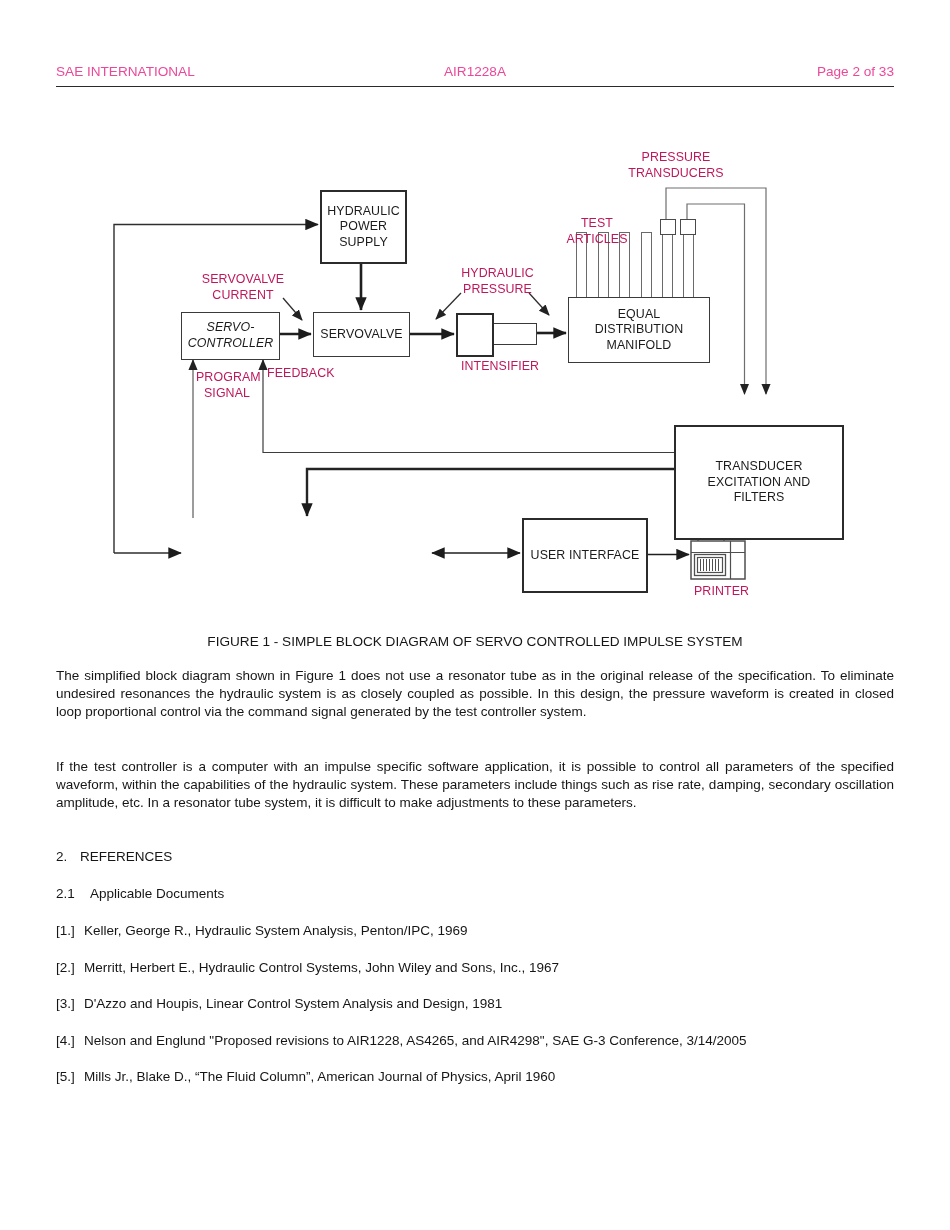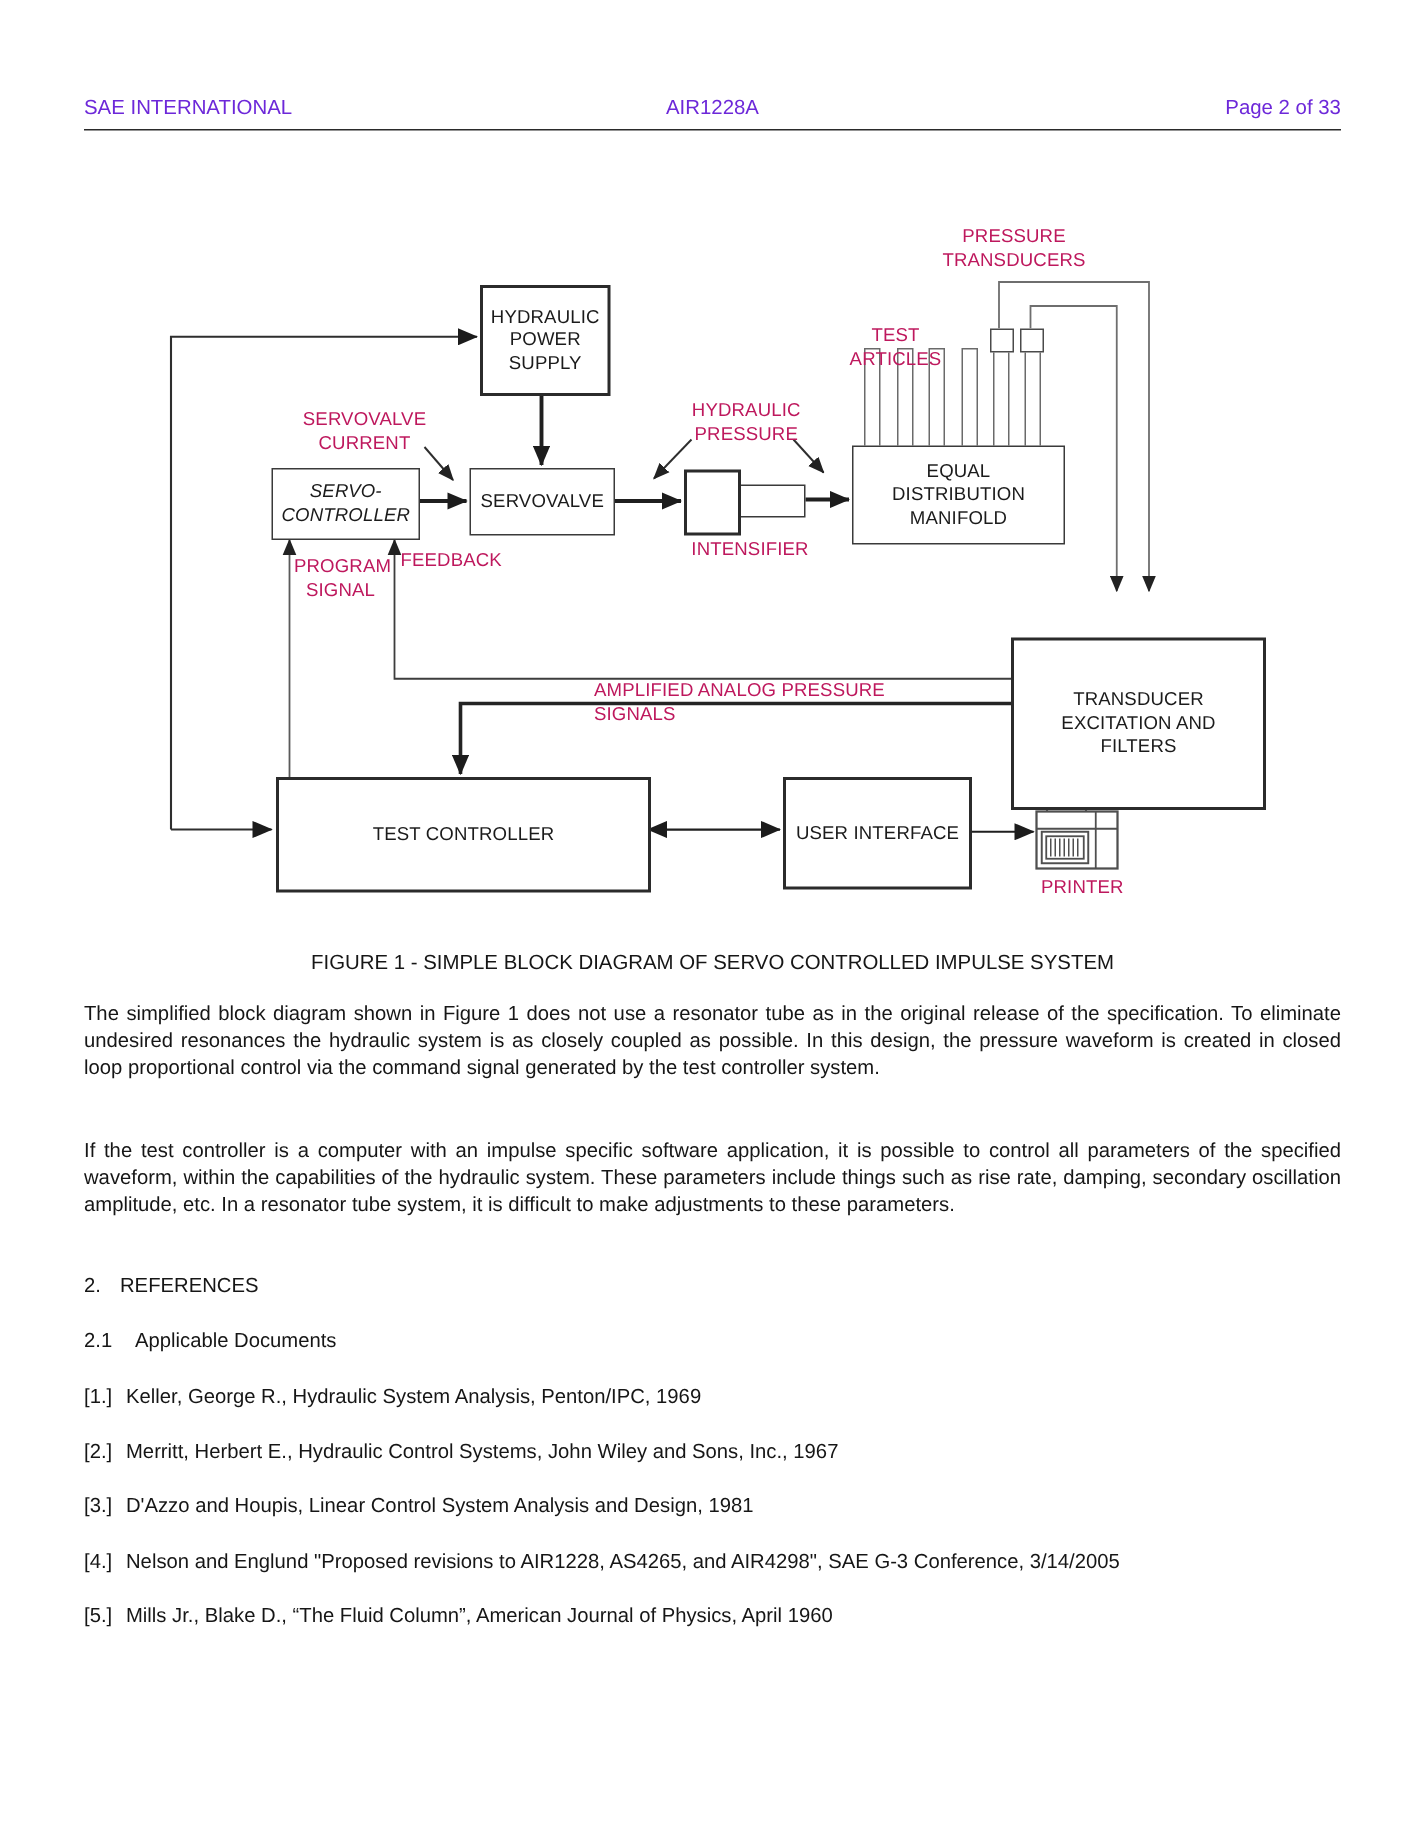--- a/index.html
+++ b/index.html
@@ -2,21 +2,21 @@
 <html><head>
 <meta charset="utf-8">
 <style>
   html,body{margin:0;padding:0;background:#e8e8e8;}
   .page{
     position:relative;width:950px;height:1230px;background:#ffffff;
     font-family:"Liberation Sans","DejaVu Sans",sans-serif;color:#1b1b1b;
     margin:0 auto;overflow:hidden;
   }
   
-  .hdr{position:absolute;left:56px;right:56px;top:64px;display:flex;align-items:baseline;font-size:13.6px;color:#6d28d9;gap:48px;}
+  .hdr{position:absolute;left:56px;right:56px;top:64px;display:flex;align-items:baseline;font-size:13.6px;color:#ec4899;gap:48px;}
   .hdr .hl{flex:1;text-align:left;}
   .hdr .hc{flex:1;text-align:center;}
   .hdr .hr{flex:1;text-align:right;}
   .hrule{position:absolute;left:56px;right:56px;top:86px;border-top:1.6px solid #2a2a2a;}
   
   svg.diag{position:absolute;left:0;top:0;pointer-events:none;}
   
   .dbox{
     position:absolute;border:1.5px solid #3a3a3a;background:#fff;
     display:flex;align-items:center;justify-content:center;text-align:center;
@@ -118,35 +118,33 @@
 CONTROLLER</div>
   <div class="dbox" style="left:313px;top:312px;width:95px;height:43px;">SERVOVALVE</div>
   <div class="dbox" style="left:490px;top:323px;width:45px;height:20px;border-width:1.3px;"></div>
   <div class="dbox th" style="left:456px;top:313px;width:34px;height:40px;"></div>
   <div class="dbox" style="left:568px;top:297px;width:140px;height:64px;">EQUAL
 DISTRIBUTION
 MANIFOLD</div>
   <div class="dbox th" style="left:674px;top:396px;width:166px;height:111px;margin-top:29px;">TRANSDUCER
 EXCITATION AND
 FILTERS</div>
-  <div class="dbox th" style="left:184px;top:518px;width:246px;height:73px;">TEST CONTROLLER</div>
   <div class="dbox th" style="left:522px;top:518px;width:122px;height:71px;">USER INTERFACE</div>
 
   <div class="dlab" style="left:616px;top:150px;width:120px;">PRESSURE
 TRANSDUCERS</div>
   <div class="dlab" style="left:552px;top:216px;width:90px;">TEST ARTICLES</div>
   <div class="dlab" style="left:195px;top:272px;width:96px;">SERVOVALVE
 CURRENT</div>
   <div class="dlab" style="left:450px;top:266px;width:95px;">HYDRAULIC
 PRESSURE</div>
   <div class="dlab" style="left:460px;top:359px;width:80px;">INTENSIFIER</div>
   <div class="dlab" style="left:196px;top:370px;width:62px;">PROGRAM
 SIGNAL</div>
   <div class="dlab" style="left:267px;top:366px;width:64px;text-align:left;">FEEDBACK</div>
-  <div class="dlab" style="left:396px;top:453px;width:215px;text-align:left;">AMPLIFIED ANALOG PRESSURE SIGNALS</div>
   <div class="dlab" style="left:694px;top:584px;width:52px;">PRINTER</div>
 
   <div class="cap">FIGURE 1 - SIMPLE BLOCK DIAGRAM OF SERVO CONTROLLED IMPULSE SYSTEM</div>
 
   <div class="body-p" style="top:667px;">The simplified block diagram shown in Figure 1 does not use a resonator tube as in the original release of the specification.  To eliminate undesired resonances the hydraulic system is as closely coupled as possible.   In this design, the pressure waveform is created in closed loop proportional control via the command signal generated by the test controller system.</div>
   <div class="body-p" style="top:758px;">If the test controller is a computer with an impulse specific software application, it is possible to control all parameters of the specified waveform, within the capabilities of the hydraulic system.  These parameters include things such as rise rate, damping, secondary oscillation amplitude, etc.   In a resonator tube system, it is difficult to make adjustments to these parameters.</div>
 
   <div class="hrow" style="top:849px;">
     <span class="m1">2.</span>
     <span>REFERENCES</span>

